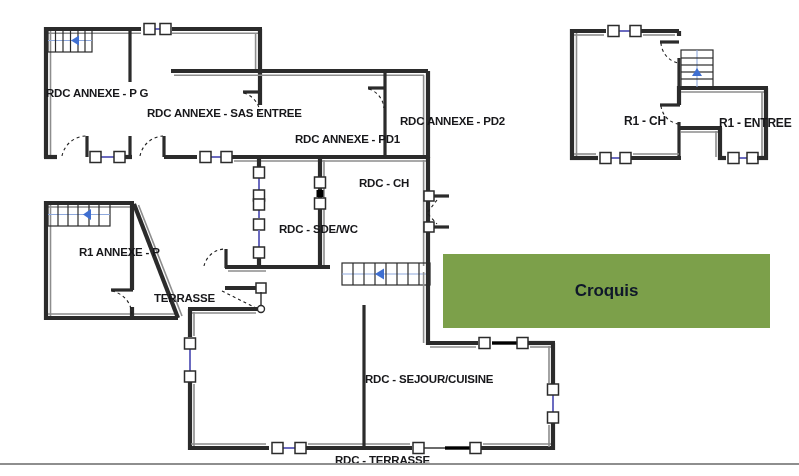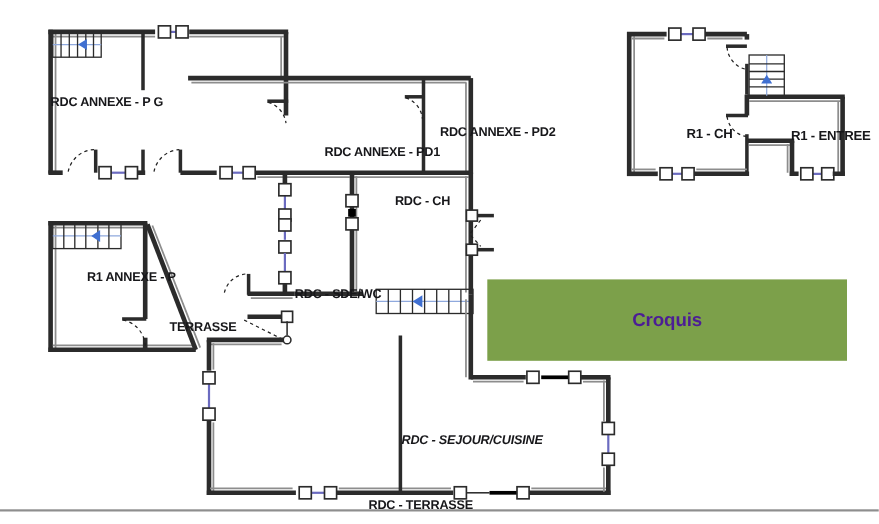--- a/index.html
+++ b/index.html
@@ -32,21 +32,21 @@
     width:327px;height:74px;
     background:#7ca04a;
     display:flex;
     flex-direction:column;
     align-items:center;
     justify-content:center;
     box-sizing:border-box;
     padding:3px 4px 4px;
   }
   #banner .bline{
-    color:#4c1d95;
+    color:#0f172a;
     font-family:"Liberation Sans",sans-serif;
     font-weight:bold;
     font-size:16.5px;
     line-height:1.38;
     text-align:center;
     white-space:nowrap;
     letter-spacing:-0.1px;
   }
   #banner .bline.l1{font-size:17px;}
   #bottomrule{
@@ -360,26 +360,27 @@
       </g>
     </g>
 
   </svg>
 
   <div id="banner">
     <div class="bline l1">Croquis</div>
   </div>
 
   <div class="lbl s11" style="left:22px;top:88px;">RDC ANNEXE - P G</div>
+  <div class="lbl s11" style="left:123px;top:108px;">RDC ANNEXE - SAS ENTREE</div>
   <div class="lbl s11" style="left:259px;top:134px;margin-left:12px;">RDC ANNEXE - PD1</div>
   <div class="lbl s11" style="left:366px;top:116px;margin-left:10px;">RDC ANNEXE - PD2</div>
   <div class="lbl s11" style="left:335px;top:178px;">RDC - CH</div>
-  <div class="lbl s11" style="left:244px;top:224px;margin-top:39px;">RDC - SDE/WC</div>
+  <div class="lbl s11" style="left:255px;top:224px;">RDC - SDE/WC</div>
   <div class="lbl s11" style="left:55px;top:247px;">R1 ANNEXE - P</div>
   <div class="lbl s11" style="left:130px;top:293px;">TERRASSE</div>
-  <div class="lbl s11" style="left:341px;top:396px;font-style:italic;">RDC - SEJOUR/CUISINE</div>
+  <div class="lbl s11" style="left:341px;top:374px;">RDC - SEJOUR/CUISINE</div>
   <div class="lbl s11" style="left:311px;top:455px;">RDC - TERRASSE</div>
   <div class="lbl s12" style="left:600px;top:115px;text-align:right;">R1 - CH</div>
   <div class="lbl s12" style="left:695px;top:117px;">R1 - ENTREE</div>
 
   <div id="bottomrule"></div>
 
 </div>
 
 </body></html>

